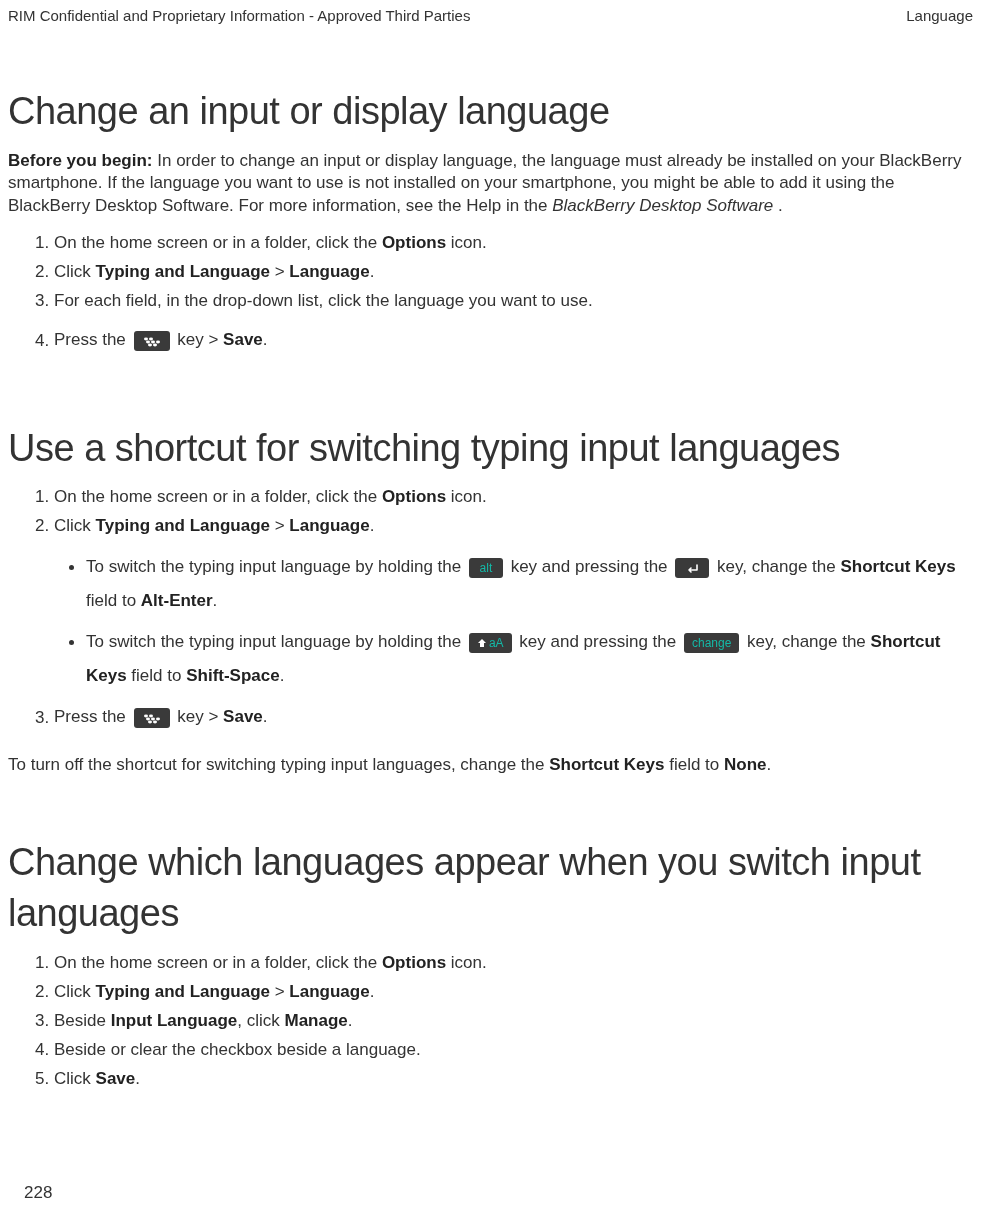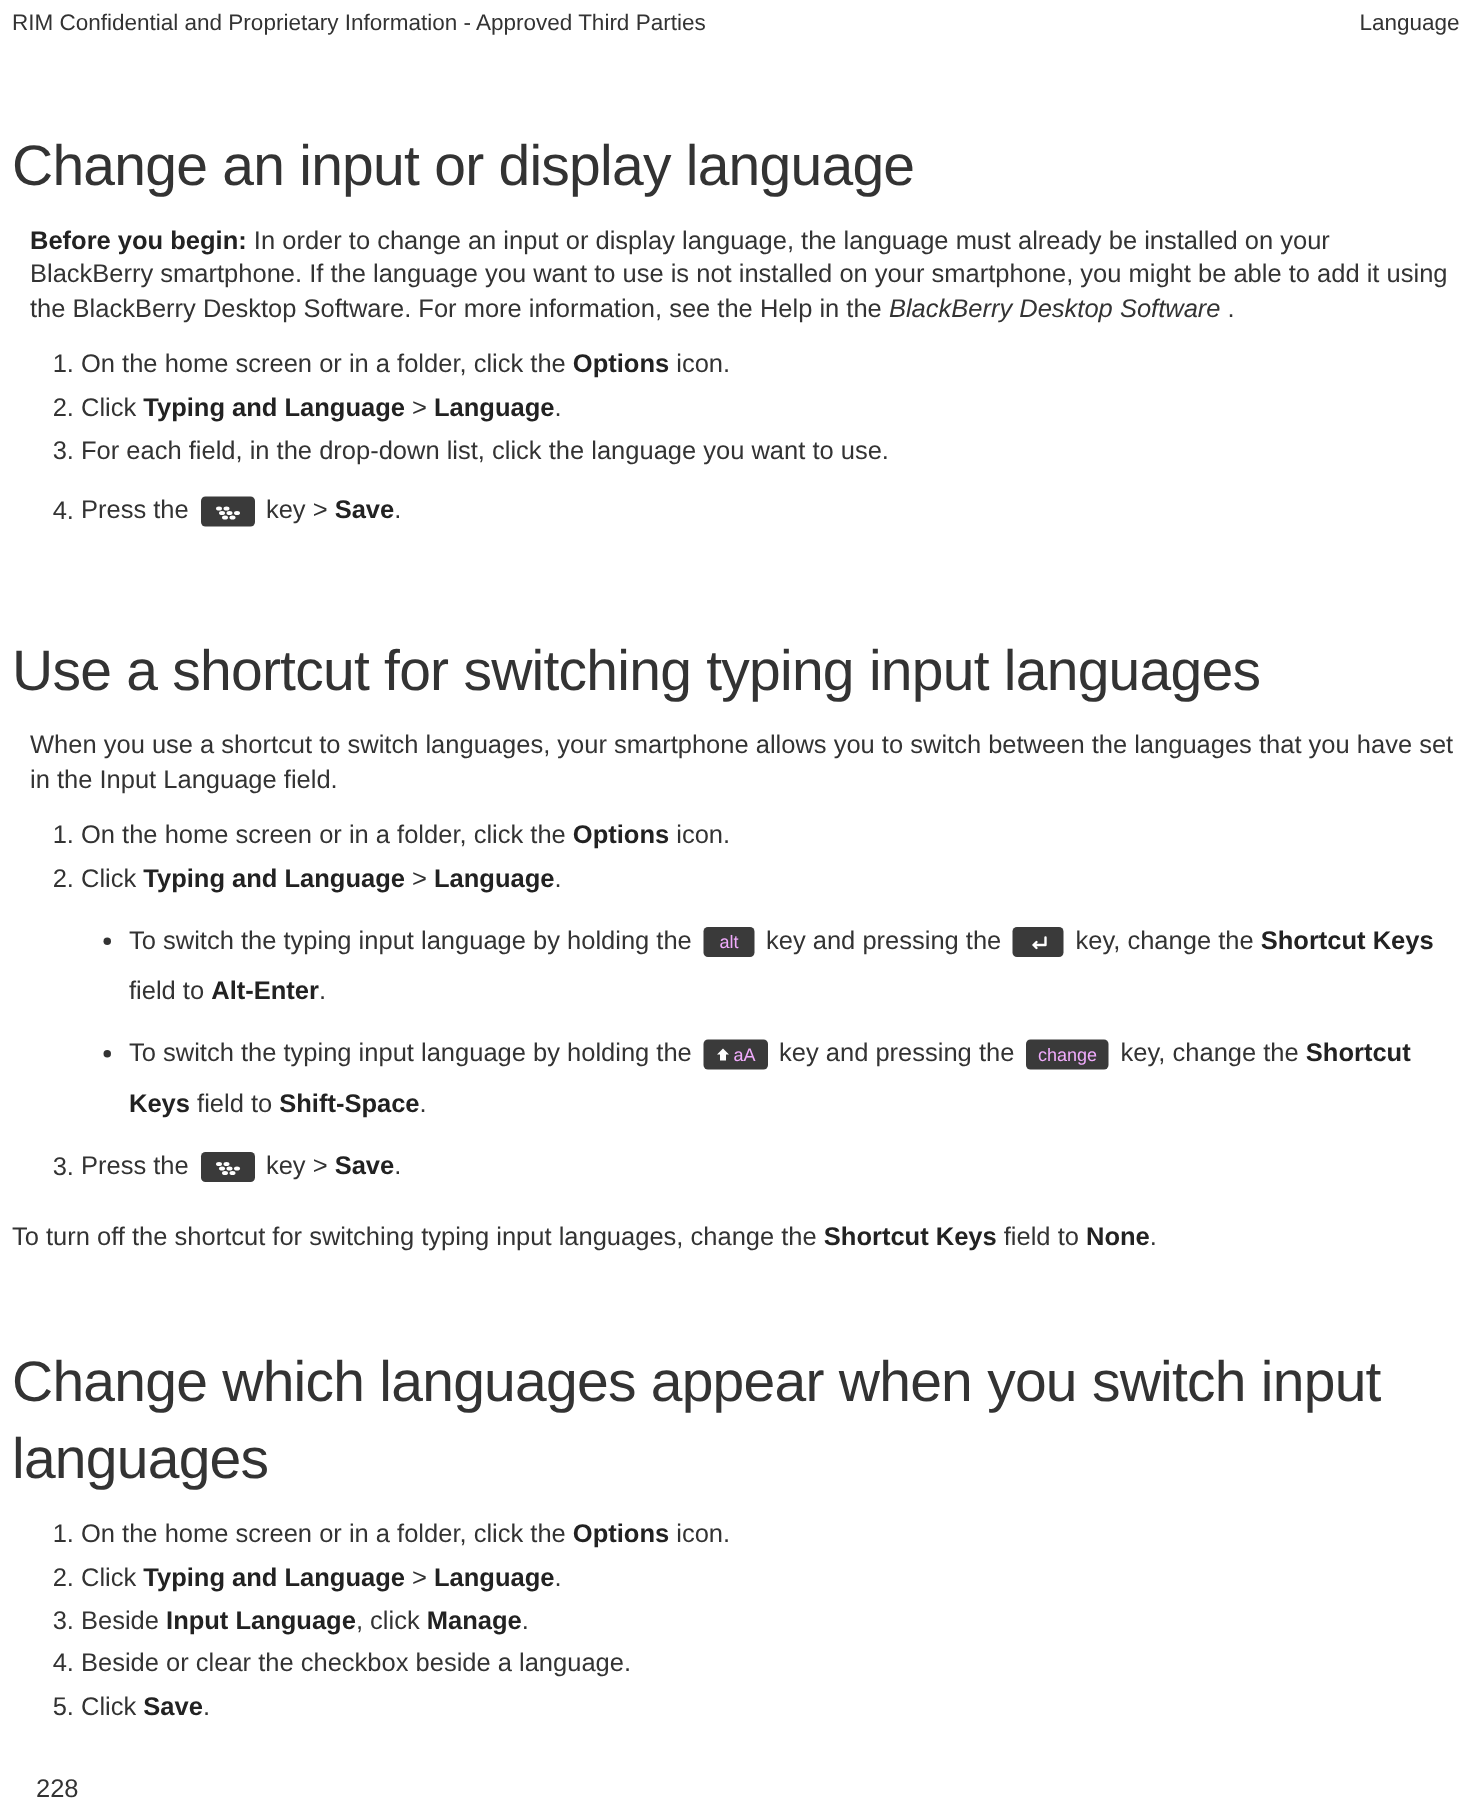--- a/index.html
+++ b/index.html
@@ -24,42 +24,42 @@
   .header-left { text-align: left; }
   .header-right { text-align: right; }
   h1 {
     font-weight: 400;
     font-size: 38px;
     margin: 60px 0 12px 0;
     color: #333;
     letter-spacing: -0.5px;
   }
   .intro {
-    margin: 0 0 14px 12px;
+    margin: 0 0 14px 0;
   }
   ol.steps {
     margin: 0 0 0 0;
     padding-left: 46px;
   }
   ol.steps > li {
     padding-left: 0;
     margin: 6px 0;
   }
   ul.bullets {
     list-style: disc;
     margin: 8px 0 6px 0;
     padding-left: 32px;
   }
   ul.bullets > li {
     margin: 8px 0;
   }
   .key {
     display: inline-block;
     background: #3a3a3a;
-    color: #f0abfc;
+    color: #14b8a6;
     font-size: 12px;
     font-family: Arial, sans-serif;
     padding: 2px 8px;
     border-radius: 3px;
     vertical-align: middle;
     line-height: 16px;
     margin: 12px 3px;
     min-width: 18px;
     text-align: center;
   }
@@ -101,21 +101,20 @@
               <ellipse cx="6" cy="6" rx="2" ry="1.4"></ellipse>
               <ellipse cx="11" cy="6" rx="2" ry="1.4"></ellipse>
               <ellipse cx="16" cy="6" rx="2" ry="1.4"></ellipse>
               <ellipse cx="8" cy="9" rx="2" ry="1.4"></ellipse>
               <ellipse cx="13" cy="9" rx="2" ry="1.4"></ellipse>
             </g>
           </svg></span><span> key &gt; </span><strong>Save</strong><span>.</span></li>
   </ol>
 
   <h1>Use a shortcut for switching typing input languages</h1>
-  <p class="intro">When you use a shortcut to switch languages, your smartphone allows you to switch between the languages that you have set in the Input Language field.</p>
   <ol class="steps">
     <li><span>On the home screen or in a folder, click the </span><strong>Options</strong><span> icon.</span></li>
     <li><span>Click </span><strong>Typing and Language</strong><span> &gt; </span><strong>Language</strong><span>.</span>
       <ul class="bullets">
         <li><span>To switch the typing input language by holding the </span><span class="key">alt</span><span> key and pressing the </span><span class="key"><svg width="18" height="12" viewBox="0 0 18 12">
                 <path d="M14 2 v5 H6 l2 -2 M6 7 l2 2 M6 7 H14" stroke="#fff" stroke-width="1.6" fill="none" stroke-linecap="round" stroke-linejoin="round"></path>
               </svg></span><span> key, change the </span><strong>Shortcut Keys</strong><span> field to </span><strong>Alt-Enter</strong><span>.</span></li>
         <li><span>To switch the typing input language by holding the </span><span class="key"><svg width="10" height="10" viewBox="0 0 10 10" style="vertical-align:-1px;margin-right:2px">
                 <path d="M5 1 L9 5 H7 V9 H3 V5 H1 Z" fill="#fff"></path>
               </svg>aA</span><span> key and pressing the </span><span class="key">change</span><span> key, change the </span><strong>Shortcut Keys</strong><span> field to </span><strong>Shift-Space</strong><span>.</span></li>

